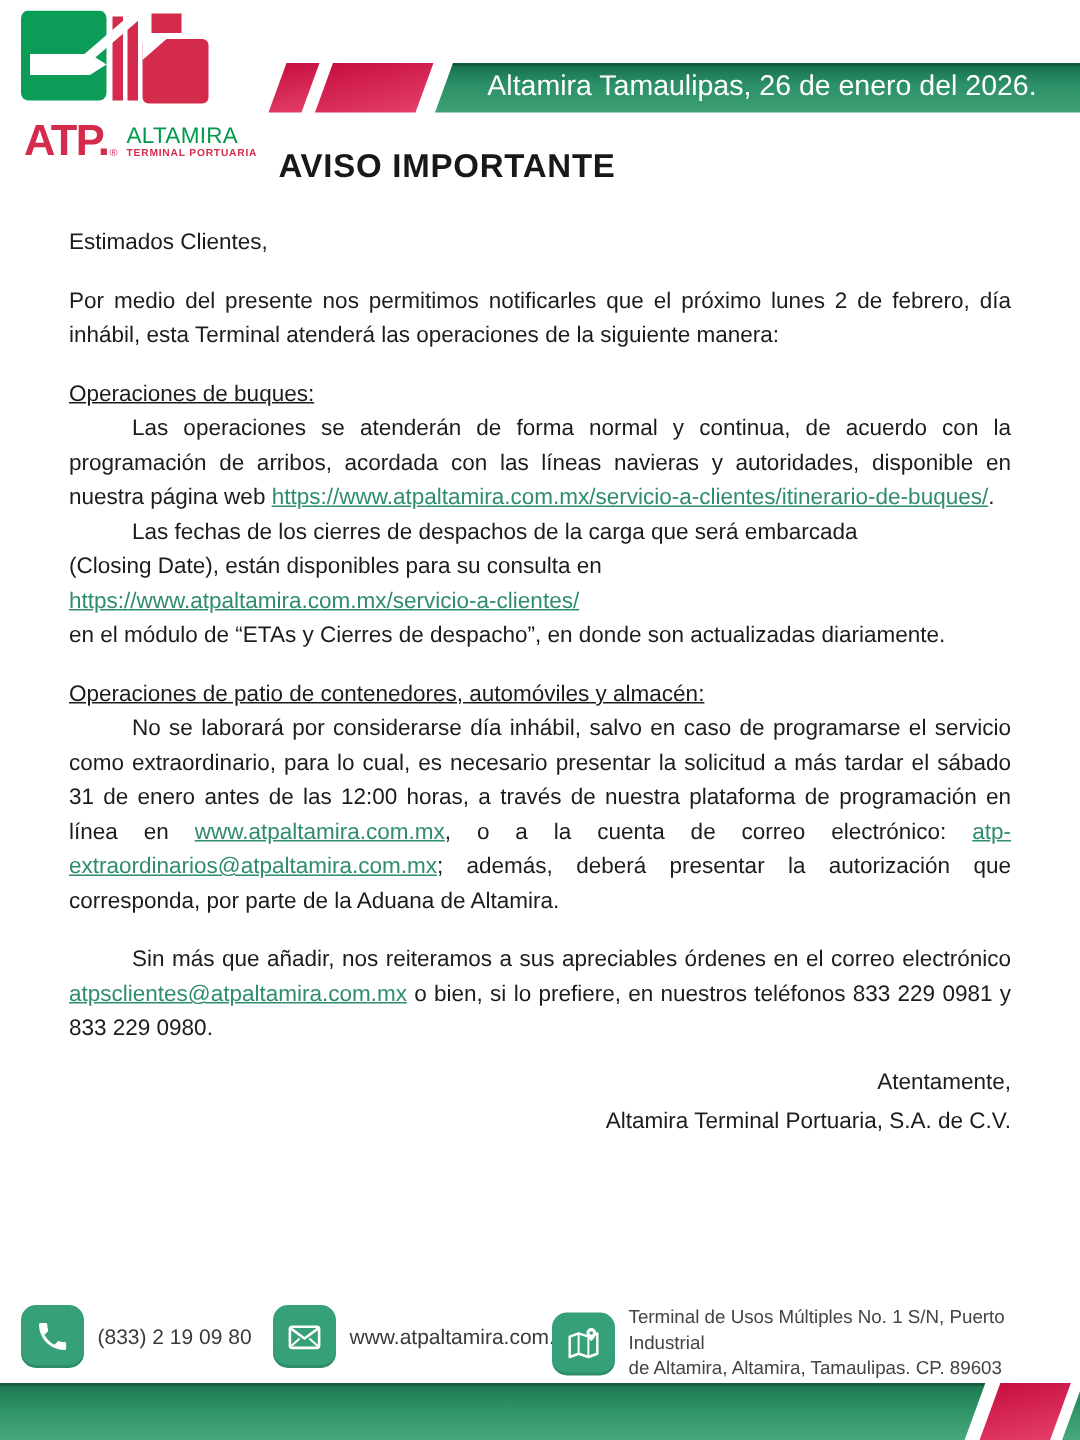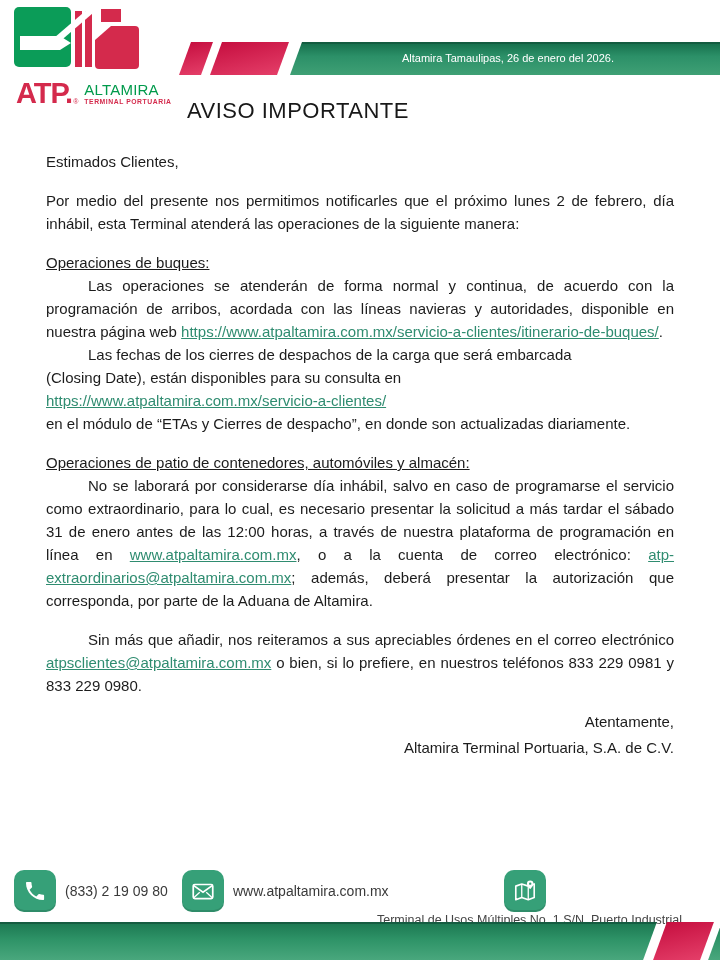--- a/index.html
+++ b/index.html
@@ -9,34 +9,34 @@
   }
   
   .band-piece{position:absolute;top:42px;height:33px;transform:skewX(-20deg);}
   .band-red-small{left:185px;width:22px;background:linear-gradient(165deg,#c60f40,#e43e68);}
   .band-red-big{left:216px;width:67px;background:linear-gradient(165deg,#c60f40,#e43e68);}
   .band-green{left:296px;width:470px;
     background:linear-gradient(180deg,#17714e 0%,#2c9068 40%,#3fa075 100%);
     border-top:2px solid #135c40;box-sizing:border-box;}
   .band-text{
     position:absolute;top:42px;left:296px;right:0;height:33px;line-height:32px;
-    text-align:center;color:#ffffff;font-size:11px;z-index:3;
+    text-align:center;color:#ffffff;font-size:19px;z-index:3;
   }
   
   .logo{position:absolute;left:14px;top:7px;width:160px;z-index:2;}
   .logo-text-row{display:flex;align-items:center;margin-top:3px;margin-left:2px;}
   .logo-atp{color:#d42a4c;font-size:29px;font-weight:800;line-height:26px;letter-spacing:-1px;}
   .logo-reg{color:#d42a4c;font-size:7px;margin-top:18px;margin-left:1px;}
   .logo-col{margin-left:6px;padding-top:5px;}
   .logo-altamira{color:#009a4b;font-size:15px;font-weight:400;line-height:14px;letter-spacing:.2px;}
   .logo-sub{color:#d42a4c;font-size:6.8px;font-weight:700;letter-spacing:.55px;line-height:10px;}
   
   .doc-title{
     position:absolute;top:98px;left:0;width:596px;text-align:center;
-    font-size:22px;font-weight:normal;color:#181818;letter-spacing:.5px;z-index:1;
+    font-size:22px;font-weight:bold;color:#181818;letter-spacing:.5px;z-index:1;
   }
   
   .content{position:absolute;top:150px;left:46px;width:628px;font-size:15px;line-height:23px;}
   .content p,.content div.block{margin:0;}
   .mb{margin-bottom:16px !important;}
   .just{text-align:justify;}
   .indent{text-indent:42px;}
   .section-heading{text-decoration:underline;}
   a.link{color:#2f8c70;text-decoration:underline;cursor:pointer;}
   .sig{margin-top:12px;text-align:right;line-height:26px;}
@@ -135,21 +135,21 @@
       <span class="f-icon">
         <svg width="26" height="26" viewBox="0 0 24 24">
           <rect x="3" y="6" width="18" height="13" rx="1.5" fill="none" stroke="#ffffff" stroke-width="1.6"></rect>
           <path d="M3.5 7l8.5 6.2L20.5 7" fill="none" stroke="#ffffff" stroke-width="1.6"></path>
           <path d="M3.5 18.2l5.5-5M20.5 18.2l-5.5-5" fill="none" stroke="#ffffff" stroke-width="1.2"></path>
         </svg>
       </span>
       <span class="f-label">www.atpaltamira.com.mx</span>
     </div>
 
-    <div class="f-item" style="left:368px;top:2px;flex-direction:column;">
+    <div class="f-item" style="left:368px;top:2px;">
       <span class="f-icon">
         <svg width="26" height="26" viewBox="0 0 24 24">
           <path d="M3.5 7.5l5.5-2 6 2 5.5-2v12.5l-5.5 2-6-2-5.5 2z" fill="none" stroke="#ffffff" stroke-width="1.5" stroke-linejoin="round"></path>
           <path d="M9 5.8v12.4M15 7.8v12.4" stroke="#ffffff" stroke-width="1.2"></path>
           <path d="M16.8 2.2a3 3 0 0 1 3 3c0 2.2-3 5-3 5s-3-2.8-3-5a3 3 0 0 1 3-3z" fill="#ffffff"></path>
           <circle cx="16.8" cy="5.2" r="1.1" fill="#36a078"></circle>
         </svg>
       </span>
       <span class="f-addr">
         <div>Terminal de Usos Múltiples No. 1 S/N, Puerto Industrial</div>

